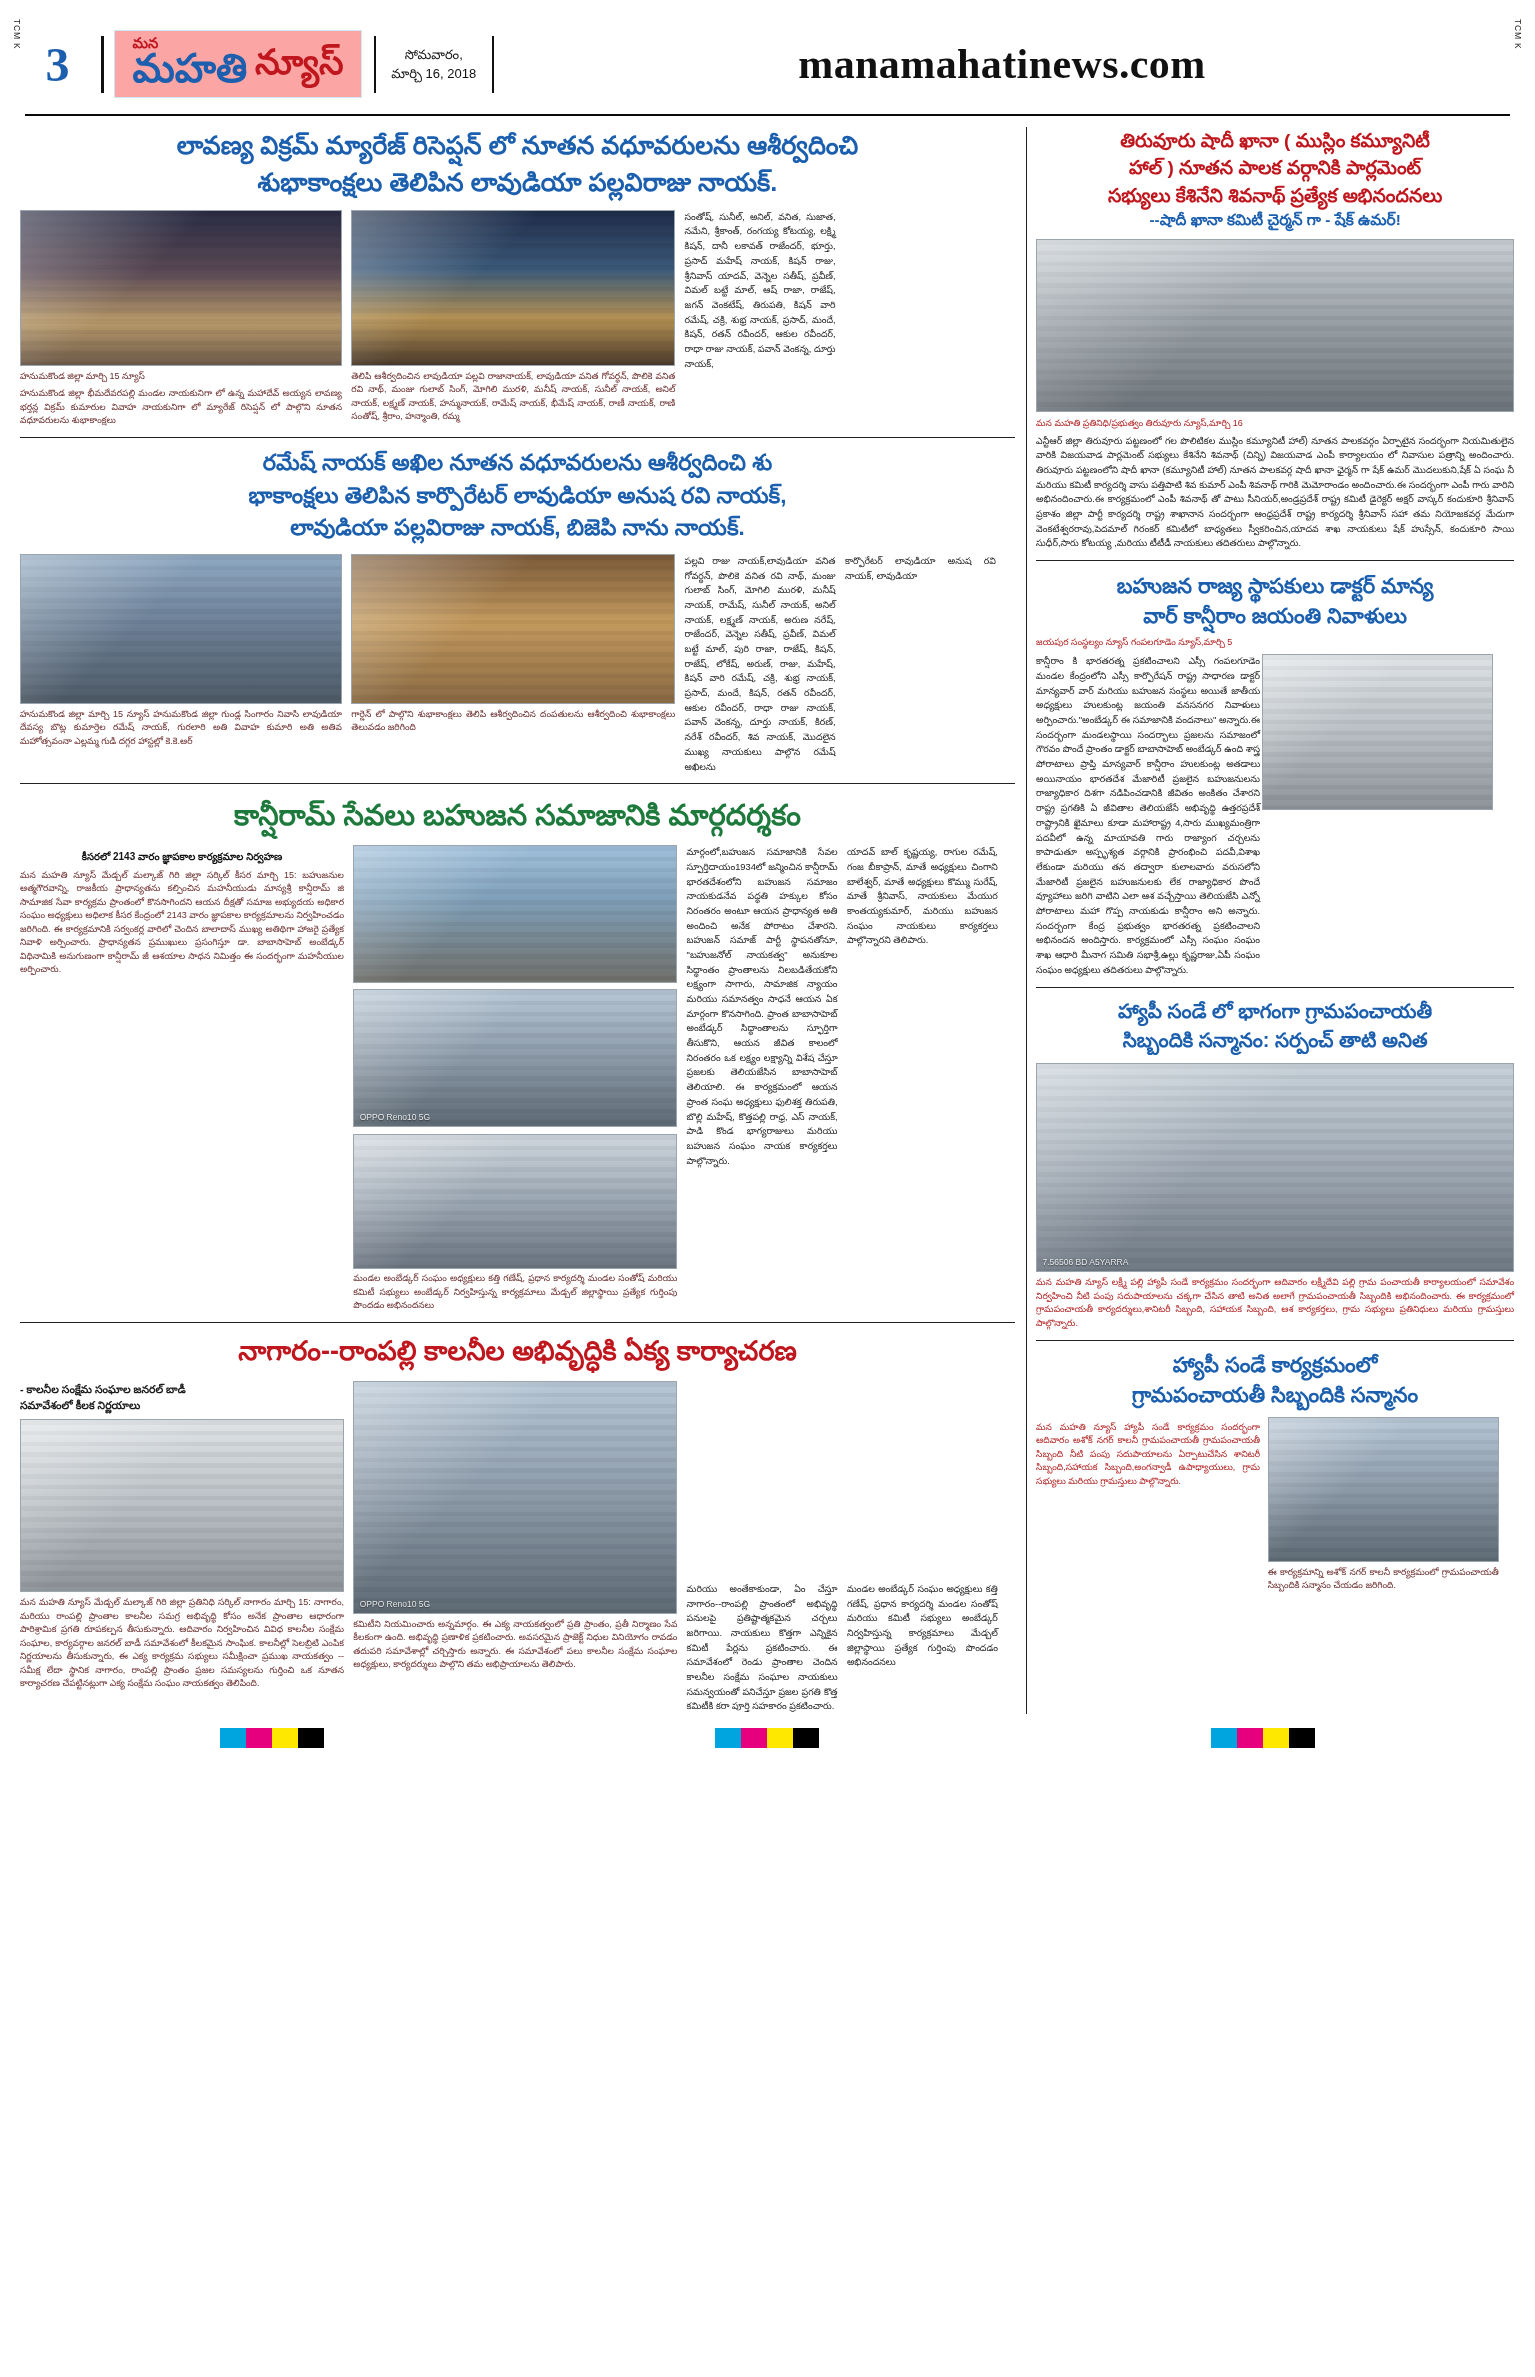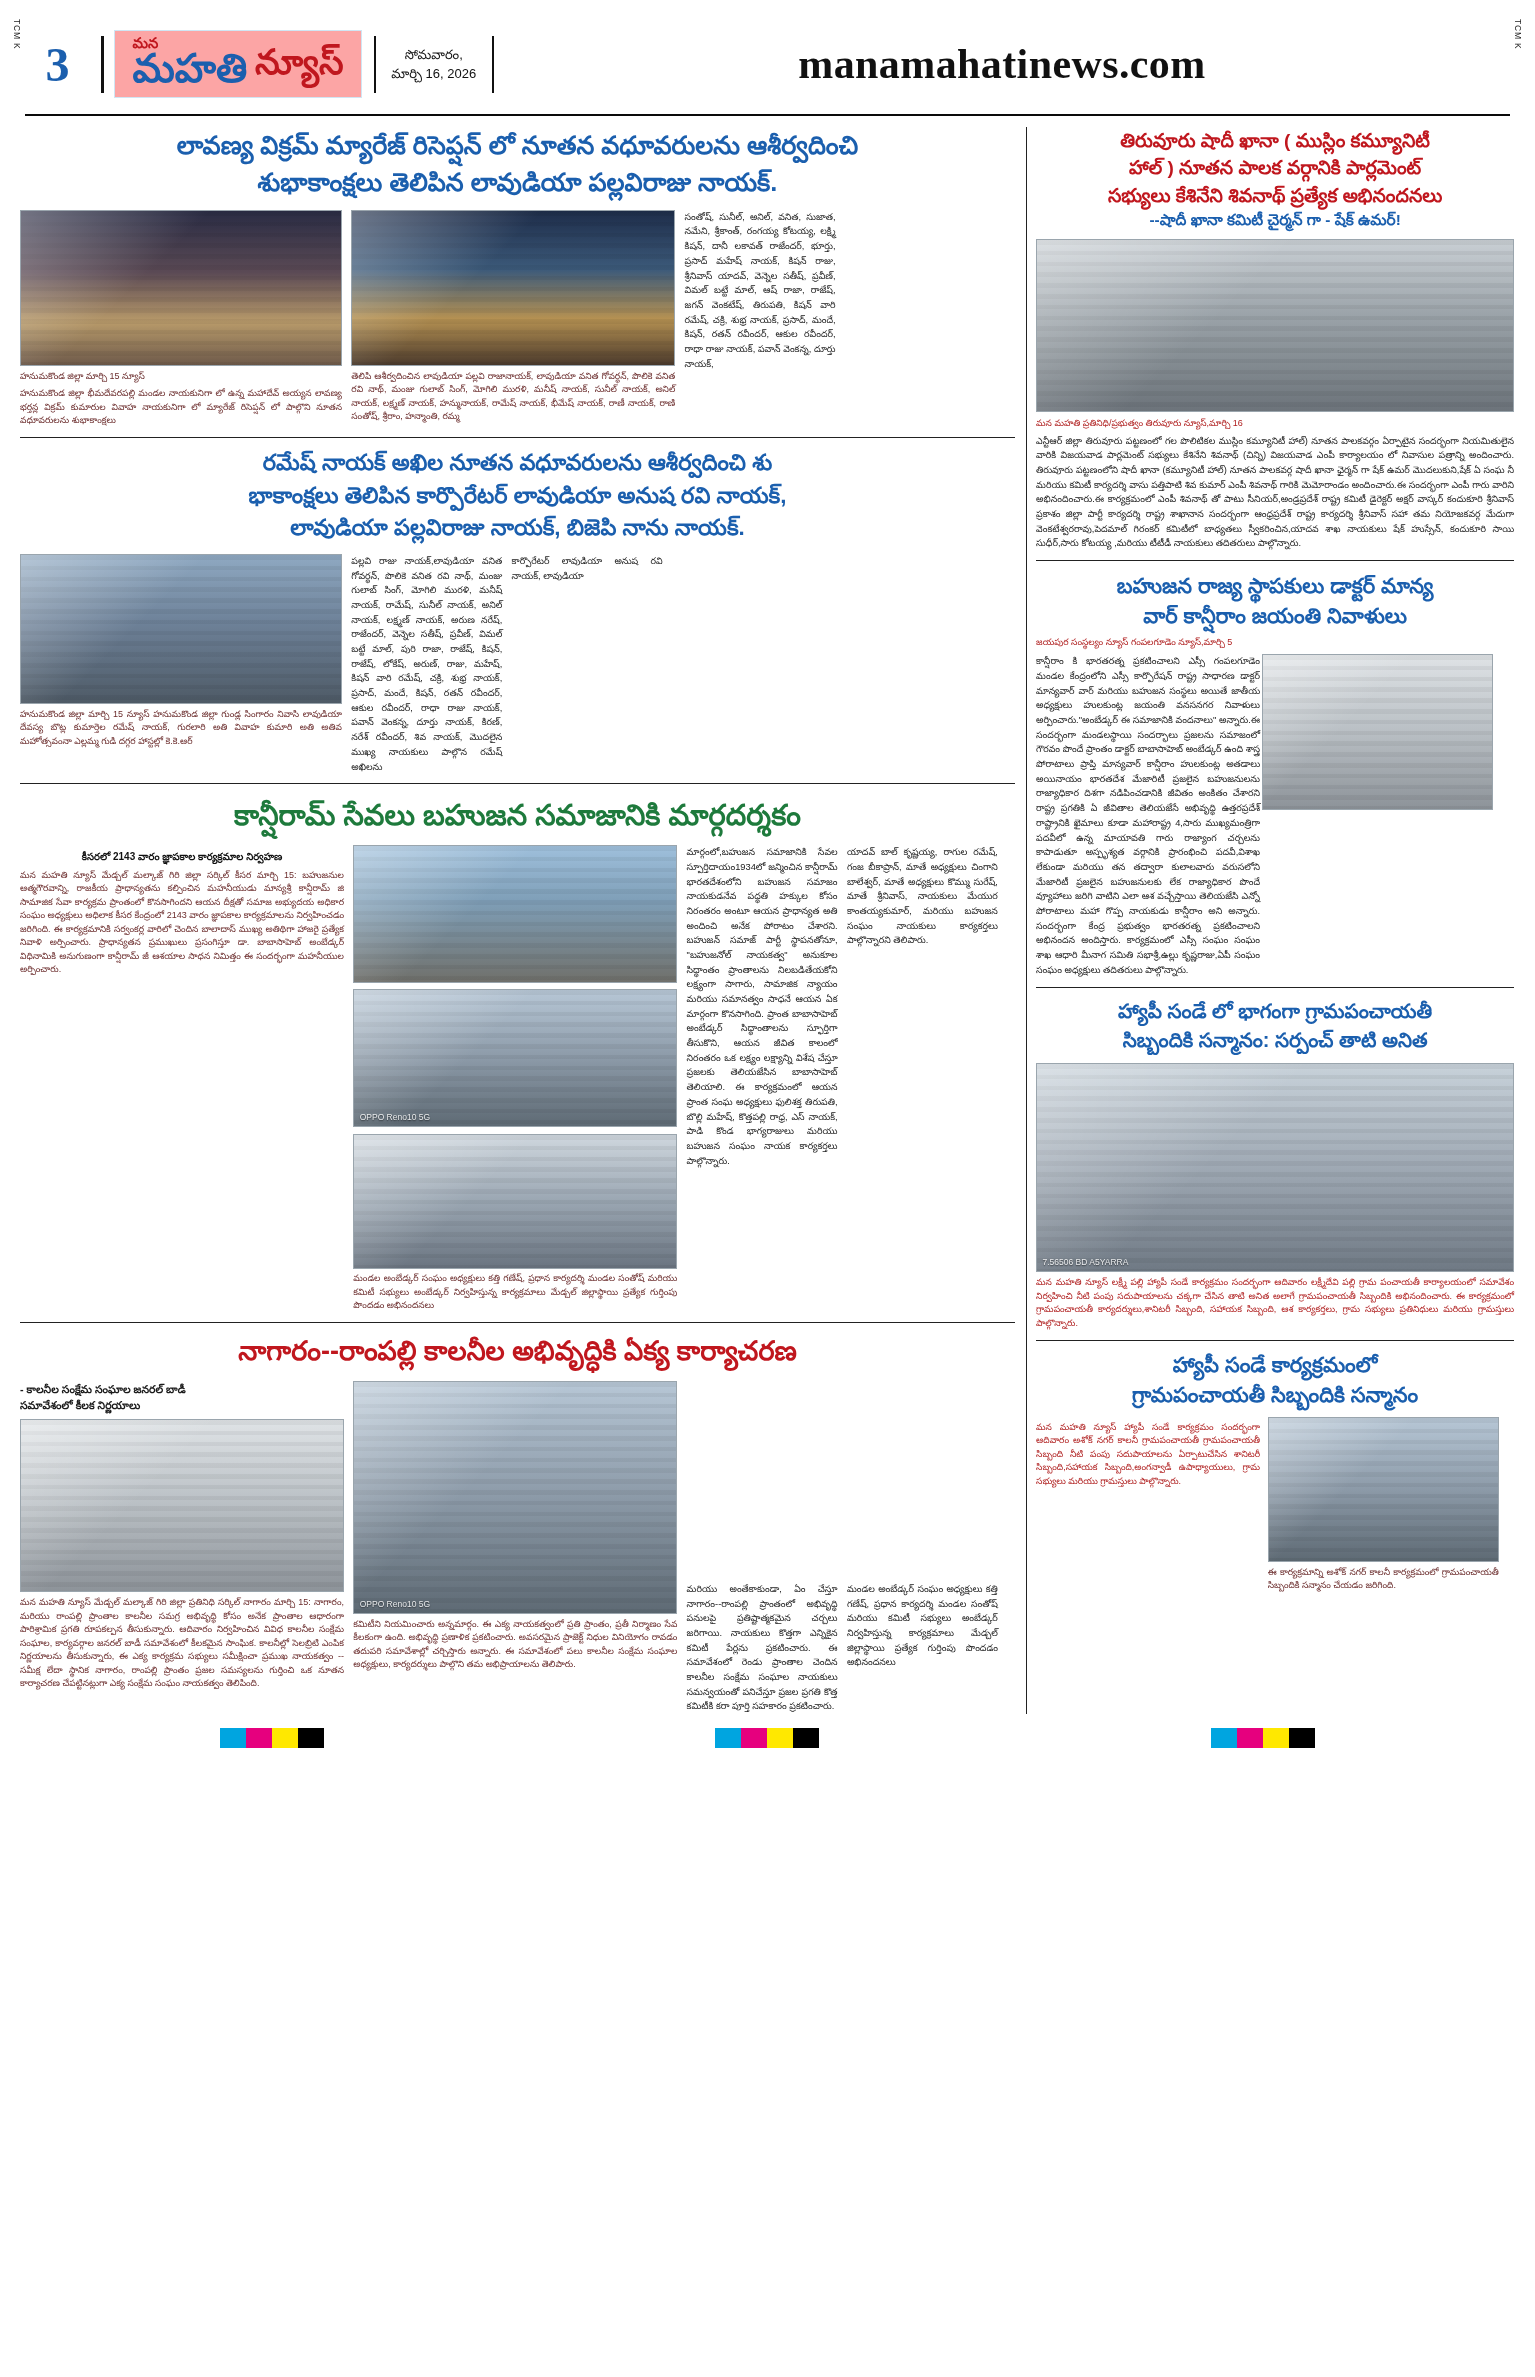--- a/index.html
+++ b/index.html
@@ -197,21 +197,21 @@
     <div class="vdiv"></div>
     <div class="logo-box">
       <div>
         <span class="logo-mana">మన</span>
         <span class="logo-main">మహతి</span>
       </div>
       <span class="logo-news">న్యూస్</span>
     </div>
     <div class="date-box">
       <span>సోమవారం,</span>
-      <span>మార్చి 16, 2026</span>
+      <span>మార్చి 16, 2018</span>
     </div>
     <div class="site">manamahatinews.com</div>
     <div class="reg-mark reg-right">TCM K</div>
   </div>
 
   <div class="body-wrap">
 
     <div class="col-left">
 
       <div>
@@ -238,20 +238,24 @@
 
       <div>
         <div class="headline hl-md">రమేష్ నాయక్ అఖిల నూతన వధూవరులను  ఆశీర్వదించి శు</div>
         <div class="headline hl-md">భాకాంక్షలు తెలిపిన కార్పొరేటర్  లావుడియా అనుష రవి నాయక్,</div>
         <div class="headline hl-md">లావుడియా  పల్లవిరాజు  నాయక్, బిజెపి నాను నాయక్.</div>
 
         <div style="display:flex;gap:9.3px;margin-top:9.3px;">
           <div style="width:322px;">
             <div class="photo ph-crowd" style="height:148px;"></div>
             <div class="cap">హనుమకొండ జిల్లా మార్చి 15 న్యూస్  హనుమకొండ జిల్లా గుండ్ల సింగారం నివాసి లావుడియా దేవస్య బొట్ల కుమార్తెల రమేష్ నాయక్, గురలారి అతి వివాహ కుమారి అతి అతివ మహోత్సవంనా ఎల్లమ్మ గుడి దగ్గర హాస్టల్లో కె.కె.ఆర్</div>
+          </div>
+          <div style="width:324px;">
+            <div class="photo ph-mandap" style="height:148px;"></div>
+            <div class="cap">గార్డెన్ లో పాల్గొని శుభాకాంక్షలు తెలిపి ఆశీర్వదించిన దంపతులను ఆశీర్వదించి శుభాకాంక్షలు తెలువడం జరిగింది</div>
           </div>
           <div style="width:151px;">
             <div class="txt sm">పల్లవి రాజు నాయక్,లావుడియా వనిత గోవర్ధన్, పొలికె వనిత రవి నాథ్, మంజు గులాబ్ సింగ్, మోగిలి మురళి, మనీష్ నాయక్, రామేష్, సునీల్ నాయక్, అనిల్ నాయక్, లక్ష్మణ్ నాయక్, అరుణ నరేష్, రాజేందర్, వెన్నెల సతీష్, ప్రవీణ్, విమల్ బట్టే మాల్, పురి రాజా, రాజేష్, కిషన్, రాజేష్, లోకేష్, అరుణ్, రాజు, మహేష్, కిషన్ వారి రమేష్, చక్రి, శుభ్ర నాయక్, ప్రసాద్, మందే, కిషన్, రతన్ రవీందర్, ఆకుల రవీందర్, రాధా రాజు నాయక్, పవాన్ వెంకన్న, దూర్తు నాయక్, కిరణ్, నరేశ్ రవీందర్, శివ నాయక్, మొదలైన ముఖ్య నాయకులు పాల్గొన రమేష్ అఖిలను</div>
           </div>
           <div style="width:151px;">
             <div class="txt sm">కార్పొరేటర్ లావుడియా అనుష రవి నాయక్, లావుడియా</div>
           </div>
         </div>
       </div>
 

